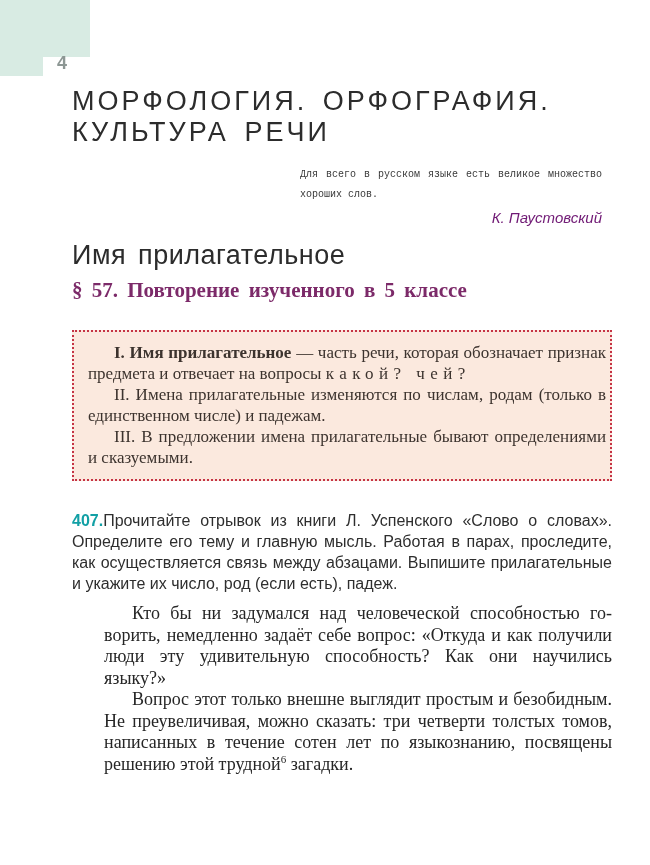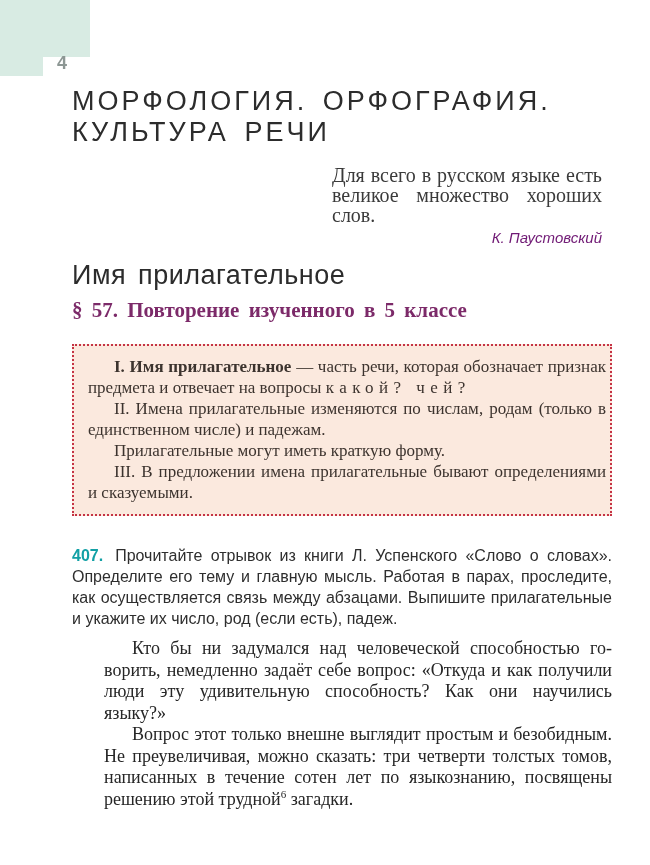--- a/index.html
+++ b/index.html
@@ -50,26 +50,25 @@
     letter-spacing: 3px;
     word-spacing: 5px;
     color: #2c2c2c;
   }
   .chapter-part-title span { display: block; }
   .epigraph {
     width: 302px;
     margin: 17px 10px 0 auto;
   }
   .epigraph-text {
-    font-family: Liberation Serif, serif;
-    font-size: 20px;
+    font-family: Liberation Mono, monospace;
+    font-size: 10px;
     line-height: 20px;
     color: #3a3a3a;
     text-align: justify;
-    margin-left: 32px;
   }
   .epigraph-author {
     margin-top: 4px;
     font-family: "Liberation Sans", "DejaVu Sans", sans-serif;
     font-style: italic;
     font-size: 15px;
     color: #701a75;
     text-align: right;
   }
   .section-title {
@@ -86,21 +85,21 @@
     margin: 8px 0 0 0;
     font-family: "Liberation Serif", "DejaVu Serif", serif;
     font-weight: bold;
     font-size: 21px;
     line-height: 24px;
     word-spacing: 4px;
     color: #7c2a69;
   }
   .rule-box {
     box-sizing: border-box;
-    margin-top: 22px;
+    margin-top: 28px;
     width: 540px;
     background: #fbe9de;
     border: 2px dotted #c53344;
     padding: 10px 4px 11px 14px;
   }
   .rule-box p {
     margin: 0;
     font-size: 17px;
     line-height: 21px;
     text-align: justify;
@@ -114,21 +113,21 @@
     margin-top: 29px;
     font-family: "Liberation Sans", "DejaVu Sans", sans-serif;
     font-size: 16px;
     line-height: 21px;
     text-align: justify;
     color: #2e2e2e;
   }
   .exercise-number {
     font-weight: bold;
     color: #12a0a5;
-    padding-right: 12px;
+    padding-right: 0;
   }
   .reading p {
     margin: 0;
     font-size: 18px;
     line-height: 21.5px;
     text-align: justify;
     text-indent: 28px;
     color: #262626;
   }
   .reading { margin-top: 9px; margin-left: 32px; }
@@ -159,21 +158,20 @@
       <div class="epigraph-author">К. Паустовский</div>
     </div>
 
     <h2 class="section-title">Имя прилагательное</h2>
 
     <h3 class="paragraph-heading">§ 57. Повторение изученного в 5 классе</h3>
 
     <div class="rule-box">
       <p><span class="rule-numeral-bold">I. </span><span class="rule-term">Имя прилагательное</span><span> — часть речи, которая обо­значает признак предмета и отвечает на вопросы </span><span class="rule-questions">какой? чей?</span></p>
       <p>II. Имена прилагательные изменяются по числам, родам (только в единственном числе) и падежам.</p>
-      <p>Прилагательные могут иметь краткую форму.</p>
       <p>III. В предложении имена прилагательные бывают определениями и сказуемыми.</p>
     </div>
 
     <div class="exercise">
       <span class="exercise-number">407.</span><span>Прочитайте отрывок из книги Л. Успенского «Слово о словах». Определите его тему и главную мысль. Работая в парах, проследите, как осуществляется связь между абзацами. Выпишите прилагательные и укажите их число, род (если есть), падеж.</span>
     </div>
 
     <div class="reading">
       <p>Кто бы ни задумался над человеческой способностью го­ворить, немедленно задаёт себе вопрос: «Откуда и как по­лучили люди эту удивительную способность? Как они на­учились языку?»</p>
       <p><span>Вопрос этот только внешне выглядит простым и безобид­ным. Не преувеличивая, можно сказать: три четверти толстых томов, написанных в течение сотен лет по языко­знанию, посвящены решению этой трудной</span><sup>6</sup><span> загадки.</span></p>

